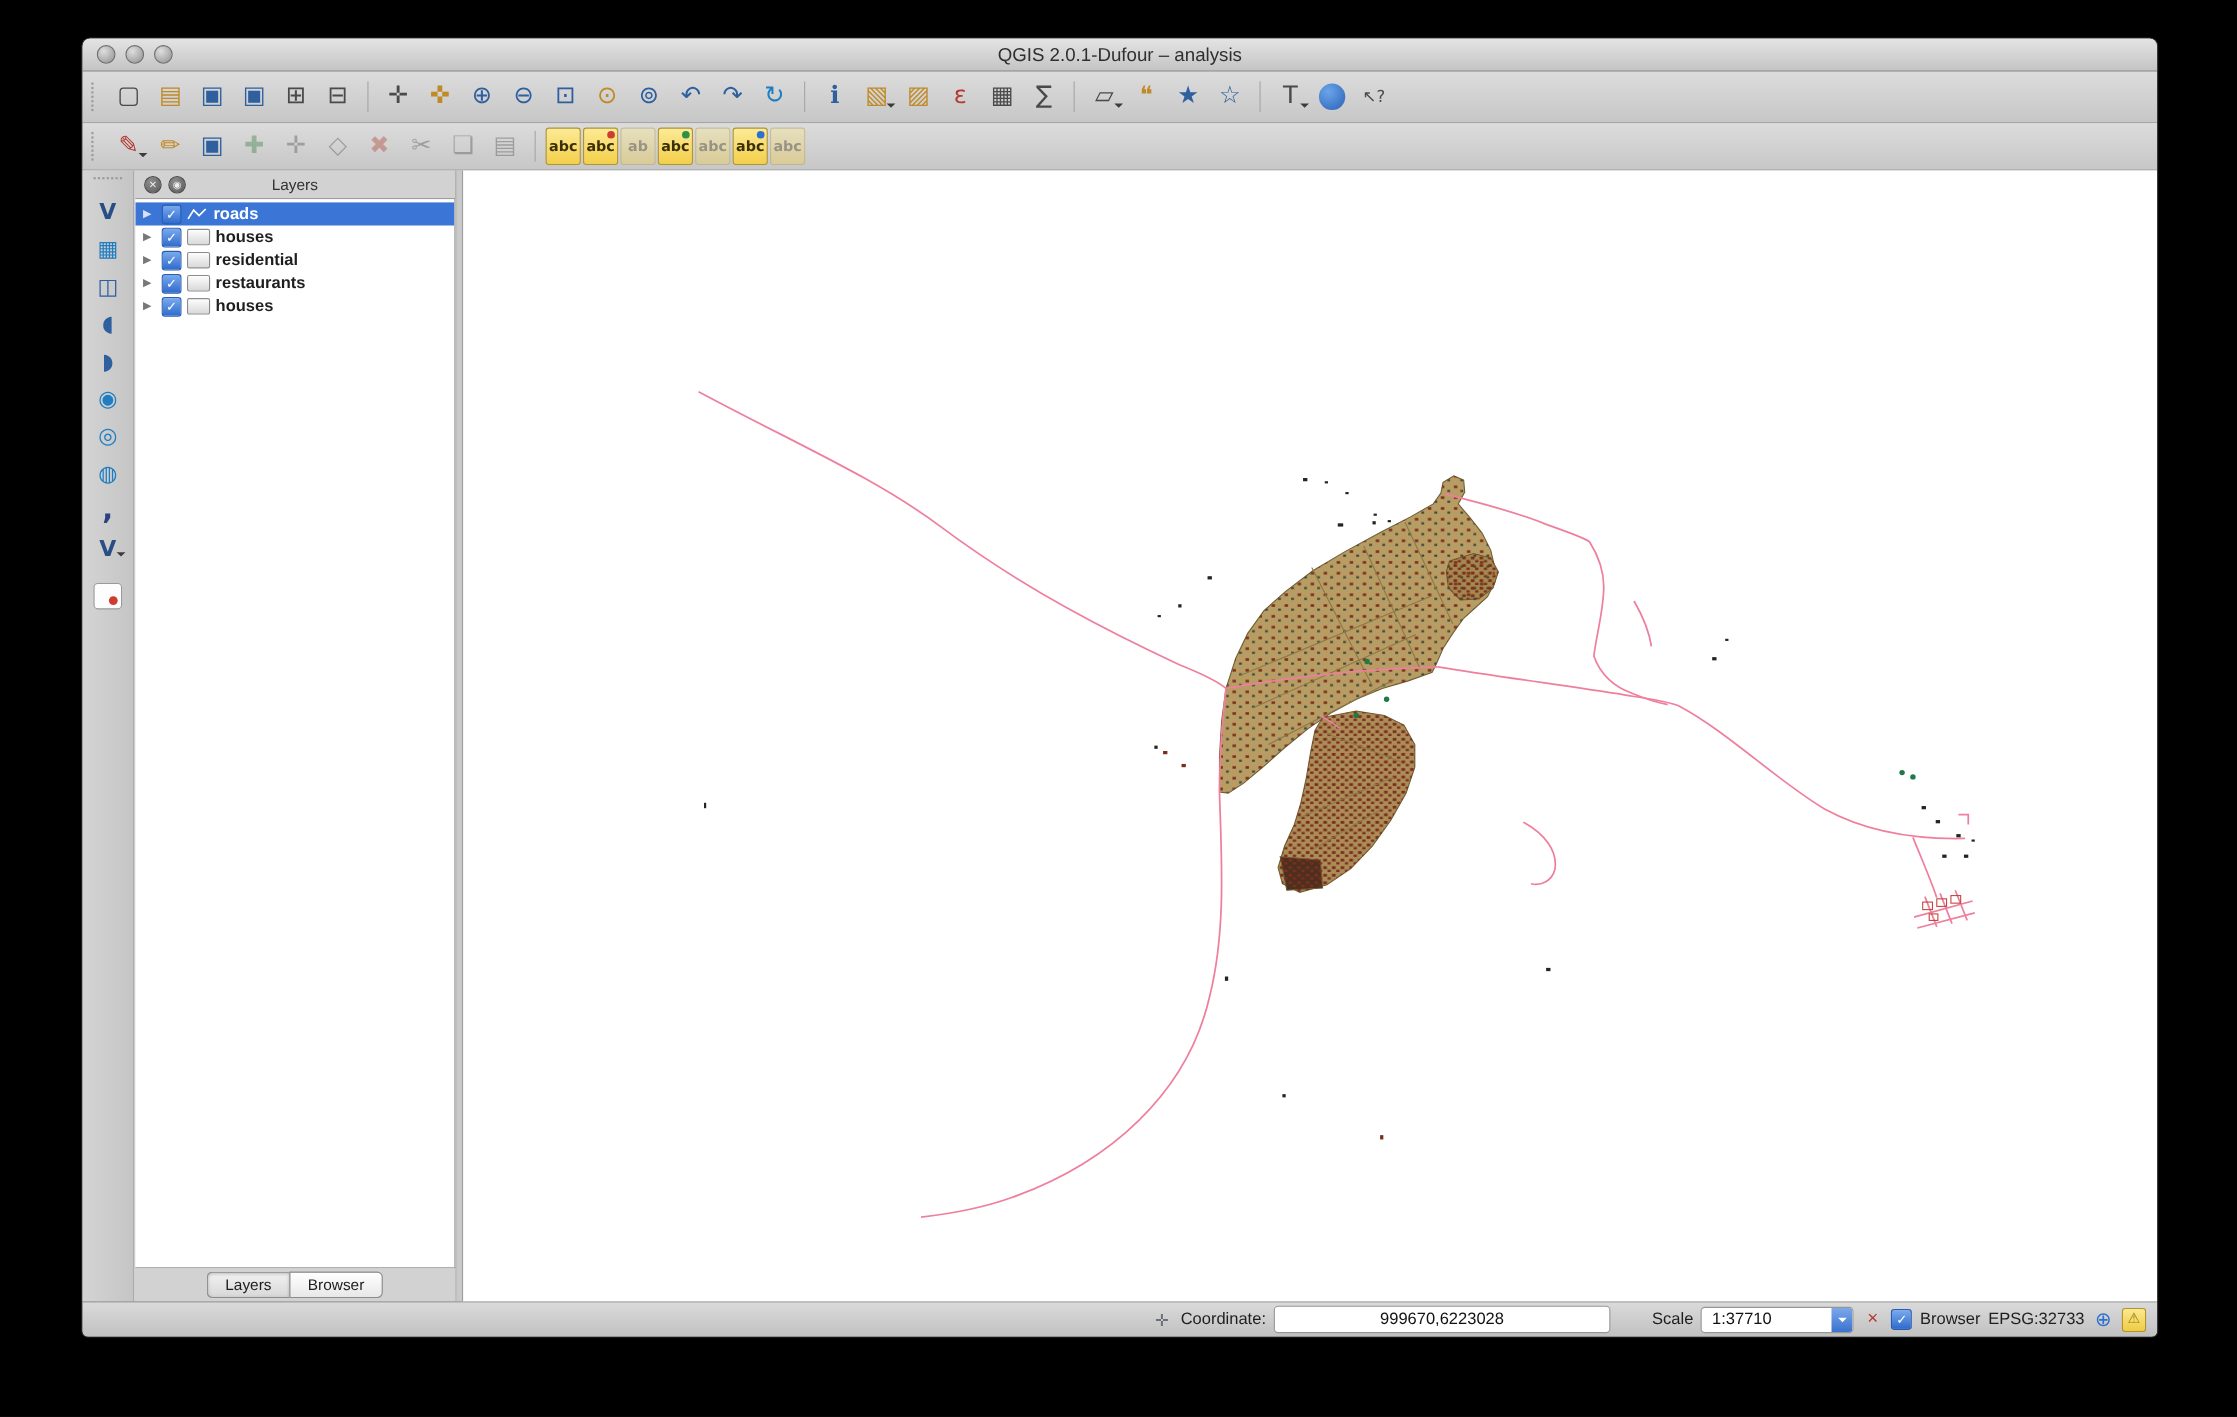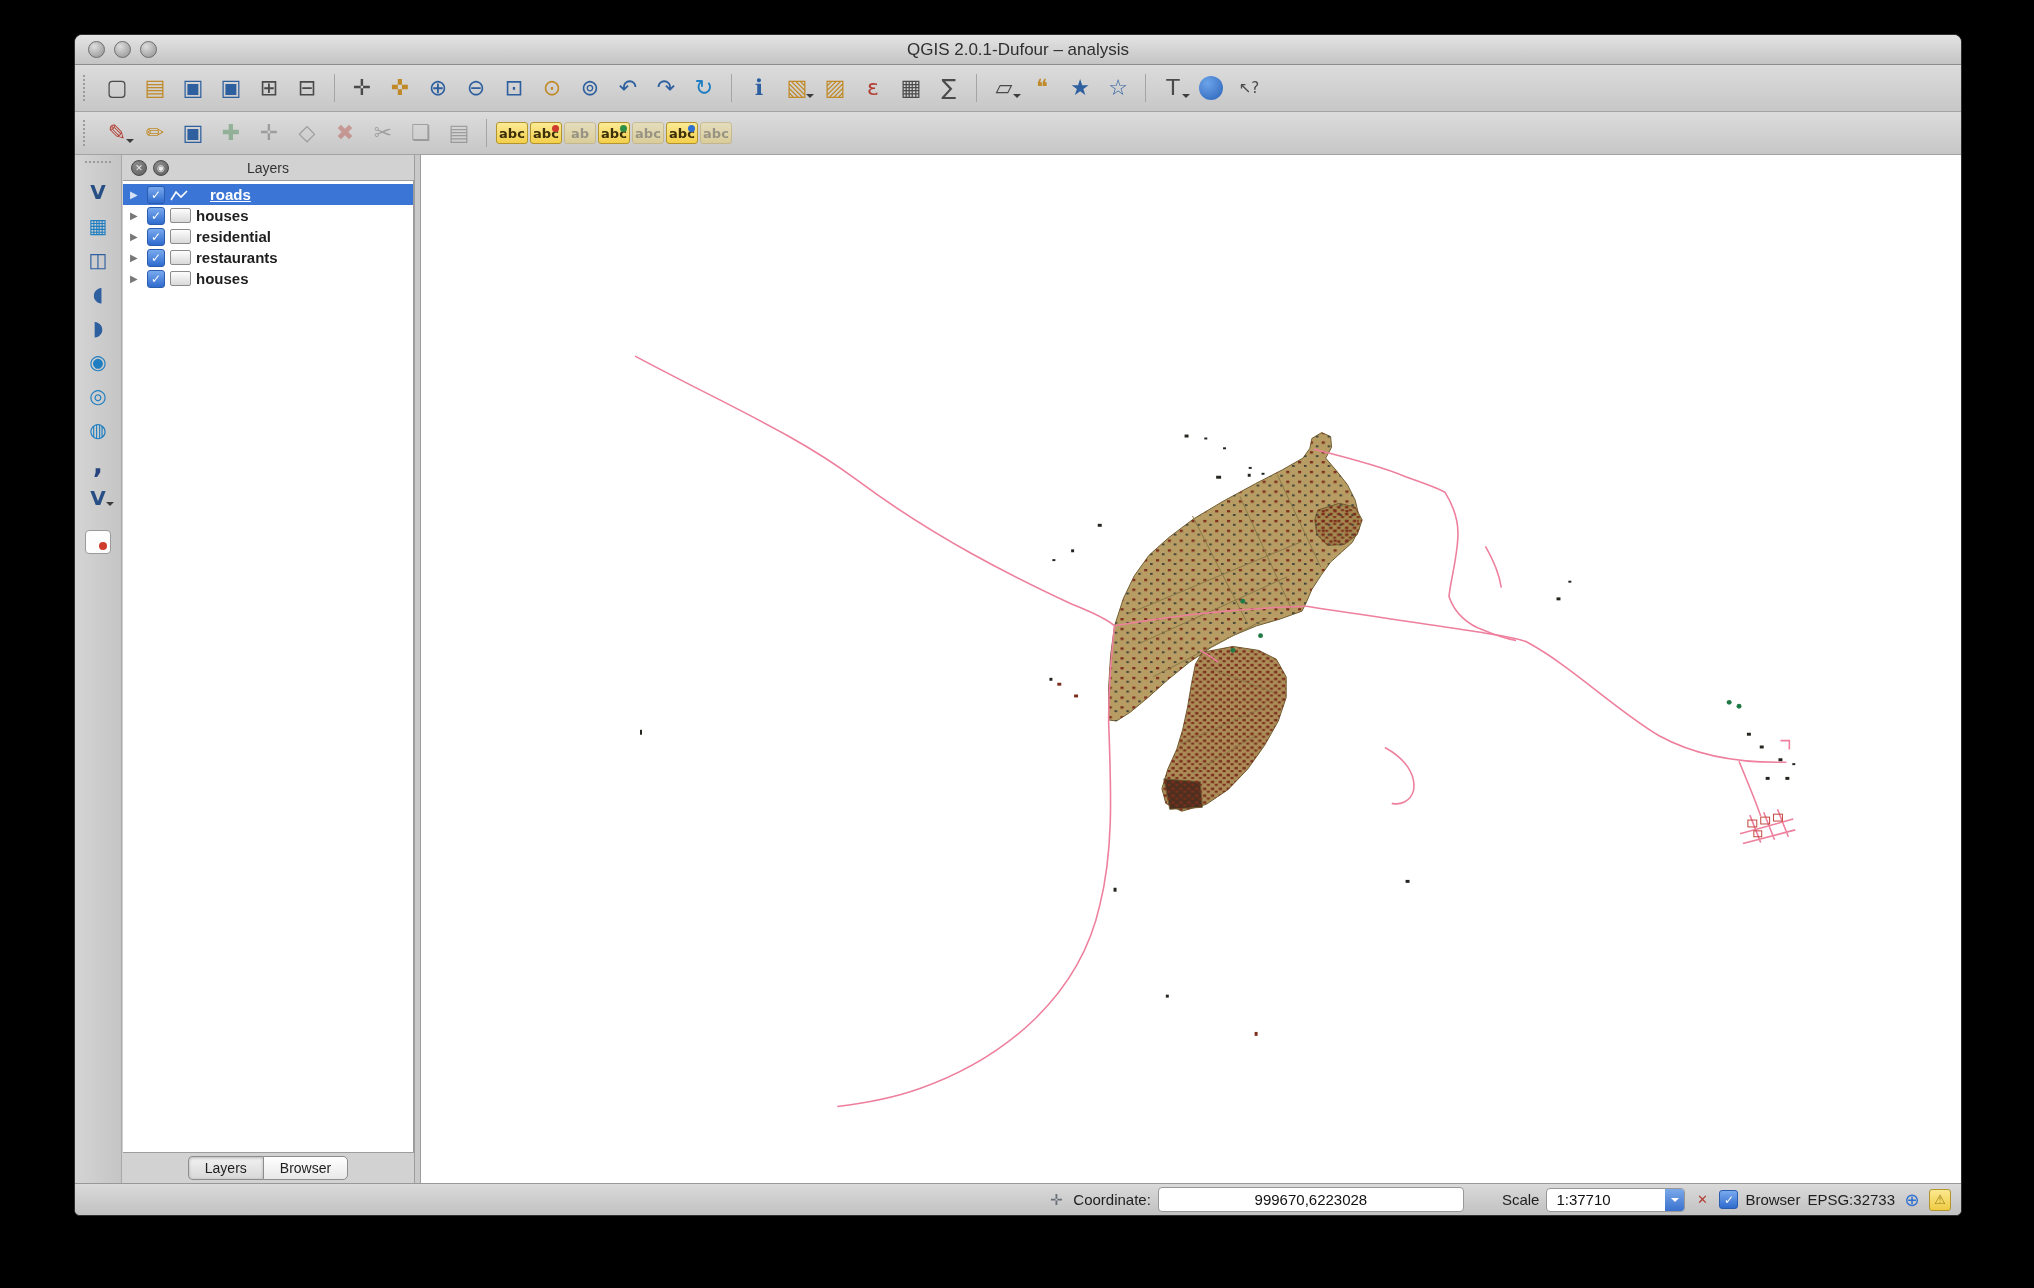--- a/index.html
+++ b/index.html
@@ -20,21 +20,21 @@
   .tbtn{width:36px;height:34px;border:none;background:transparent;border-radius:4px;display:flex;align-items:center;justify-content:center;
         font-family:"DejaVu Sans",sans-serif;font-size:22px;line-height:1;color:#4a4a4a;position:relative;padding:0;cursor:default;}
   .c1{color:#4a4a4a}.blue{color:#2e5f9e}.teal{color:#1f7ec2}.amber{color:#c08a28}.red{color:#b23b30}.green{color:#2f7d3f}
   .sm{font-size:15px;}
   .help{font-size:16px;font-weight:bold;color:#fff;}
   .help::before{content:"";position:absolute;width:24px;height:24px;border-radius:50%;background:radial-gradient(circle at 35% 30%,#6ca4ea,#2a62b8);z-index:0;}
   .help span,.help{z-index:1;}
   .dd::after{content:"";position:absolute;right:1px;bottom:3px;border:4px solid transparent;border-top-color:#3c3c3c;}
   .dis{opacity:.38;}
   .abc{font-size:13px;font-weight:bold;color:#3c3008;background:linear-gradient(#fcea95,#f3cf4a);border:1px solid #b2952f;border-radius:3px;
-       width:32px;height:22px;}
+       width:32px;height:34px;}
   .dot-r::before,.dot-g::before,.dot-b::before{content:"";position:absolute;width:7px;height:7px;border-radius:50%;right:2px;top:2px;}
   .dot-r::before{background:#cf3b2d;} .dot-g::before{background:#2f8f46;} .dot-b::before{background:#2f6fd0;}
   
   .main{flex:1;display:flex;min-height:0;background:#c9c9c9;}
   .sidebar{width:46px;flex:0 0 46px;background:linear-gradient(90deg,#d4d4d4,#c5c5c5);border-right:1px solid #a8a8a8;
            display:flex;flex-direction:column;align-items:center;padding-top:6px;gap:3px;}
   .vgrip{width:26px;height:7px;border-top:2px dotted #9b9b9b;margin-bottom:3px;}
   .sbtn{width:34px;height:31px;font-size:20px;}
   .vcol{color:#274f86;font-weight:bold;}
   .globe{color:#1f7ec2;}
@@ -44,21 +44,21 @@
   .gap{margin-top:14px;}
   
   .panel{width:292px;flex:0 0 292px;background:#d2d2d2;display:flex;flex-direction:column;border-right:1px solid #9d9d9d;}
   .panel-head{height:25px;flex:0 0 25px;position:relative;display:flex;align-items:center;justify-content:center;font-size:14px;color:#333;}
   .panel-btns{position:absolute;left:9px;display:flex;gap:6px;}
   .pbtn{width:14px;height:14px;border-radius:50%;background:radial-gradient(circle at 35% 30%,#8d8d8d,#5c5c5c);color:#ececec;
         font-size:9px;display:flex;align-items:center;justify-content:center;border:1px solid #4a4a4a;}
   .tree{flex:1;background:#fff;border:1px solid #9d9d9d;border-left:none;margin-left:1px;padding-top:3px;overflow:hidden;}
   .lrow{height:21px;display:flex;align-items:center;gap:5px;padding-left:7px;font-size:15px;font-weight:bold;color:#1e1e1e;}
   .lrow.sel{background:#3b76d6;color:#fff;}
-  .lrow.sel .llabel{text-decoration:underline;margin-left:16px;}
+  .lrow.sel .llabel{}
   .tri{font-size:10px;color:#787878;width:12px;flex:0 0 12px;font-family:"DejaVu Sans",sans-serif;}
   .lrow.sel .tri{color:#d8e2f6;}
   .cb{width:16px;height:16px;flex:0 0 16px;border-radius:3px;background:linear-gradient(#79aaee,#2f6bce);border:1px solid #2a5cb0;
       color:#fff;font-size:12px;font-weight:bold;display:flex;align-items:center;justify-content:center;font-family:"DejaVu Sans",sans-serif;}
   .licon{width:19px;height:13px;flex:0 0 19px;border:1px solid #8c8c8c;border-radius:2px;background:linear-gradient(#fdfdfd,#d9d9d9);}
   .licon-line{border:none;background:transparent;}
   .tabsrow{height:30px;flex:0 0 30px;display:flex;align-items:center;justify-content:center;background:#d2d2d2;}
   .tab{font-size:14px;color:#1e1e1e;padding:3px 16px;border:1px solid #8d8d8d;background:linear-gradient(#ffffff,#e8e8e8);}
   .tab.active{background:linear-gradient(#f2f2f2,#d8d8d8);box-shadow:inset 0 1px 3px rgba(0,0,0,.25);}
   .tab:first-child{border-radius:5px 0 0 5px;border-right:none;}

